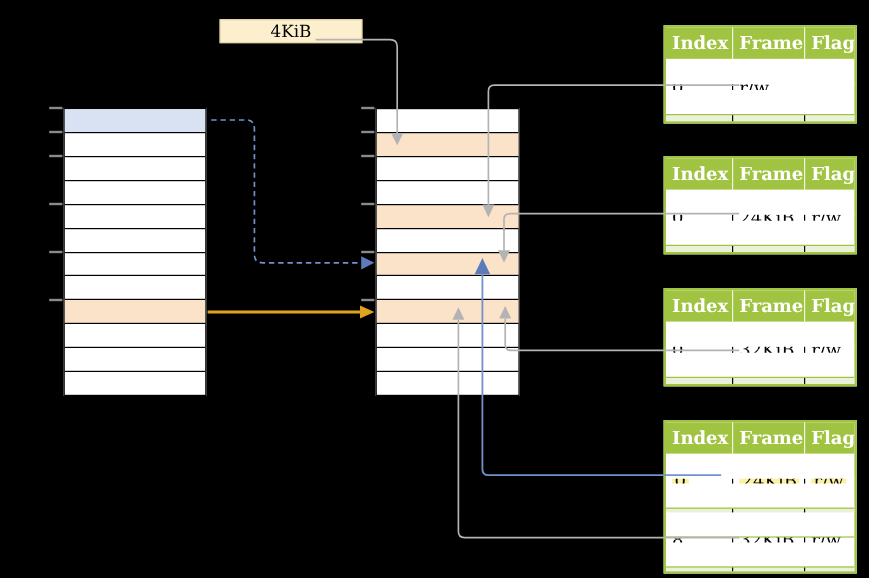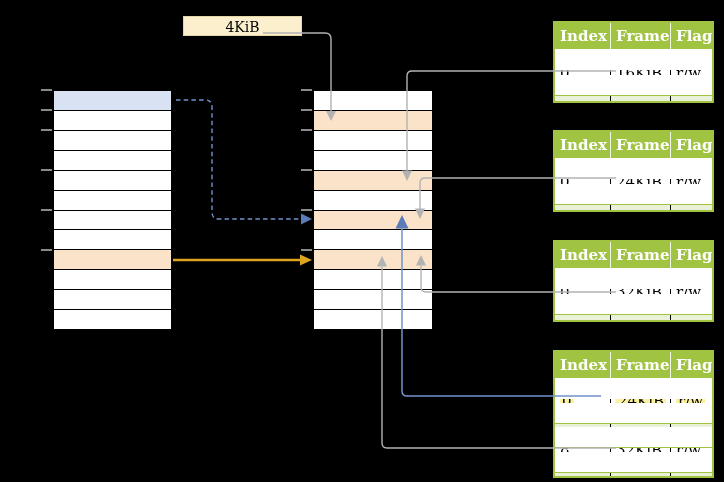--- a/index.html
+++ b/index.html
@@ -100,21 +100,20 @@
 
   <div id="ptables">
       <div class="ptable" style="top: 21px; height: 82px;">
         <div class="trow thead">
           <div class="cell">Index</div>
           <div class="cell">Frame</div>
           <div class="cell">Flags</div>
         </div>
         <div class="trow body">
           <div class="cell">0</div>
-          <div class="cell">16KiB</div>
           <div class="cell">r/w</div>
         </div>
         <div class="trow body shaded">
           <div class="cell">…</div>
           <div class="cell"></div>
           <div class="cell"></div>
         </div>
       </div>
       <div class="ptable" style="top: 130px; height: 82px;">
         <div class="trow thead">

